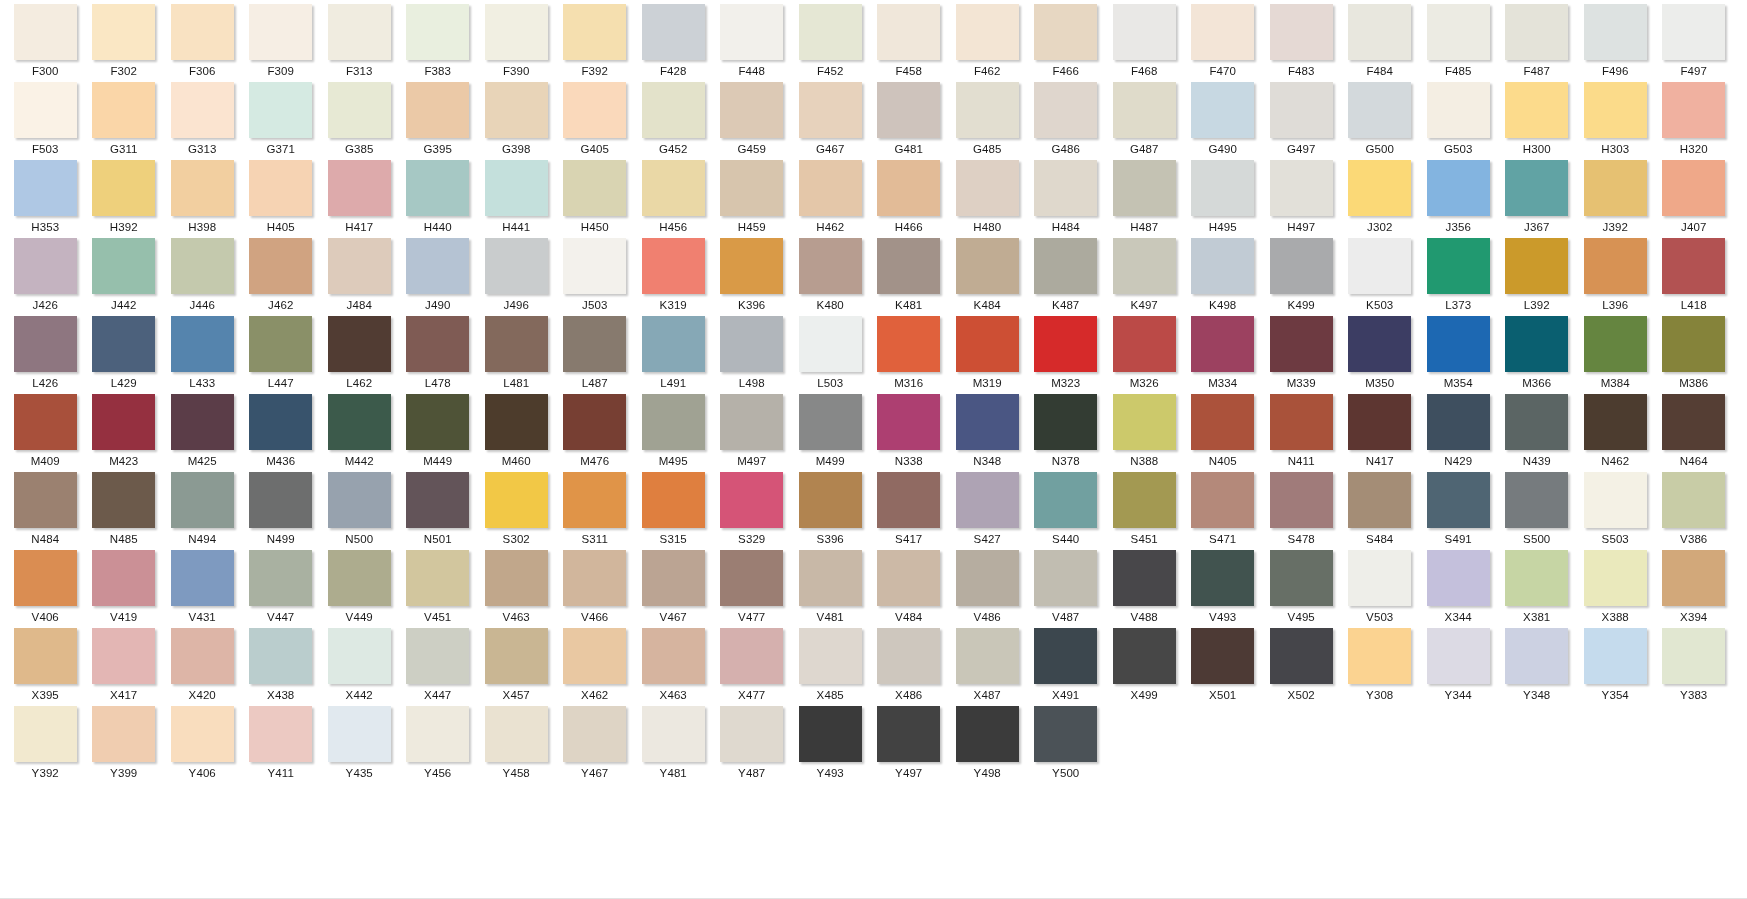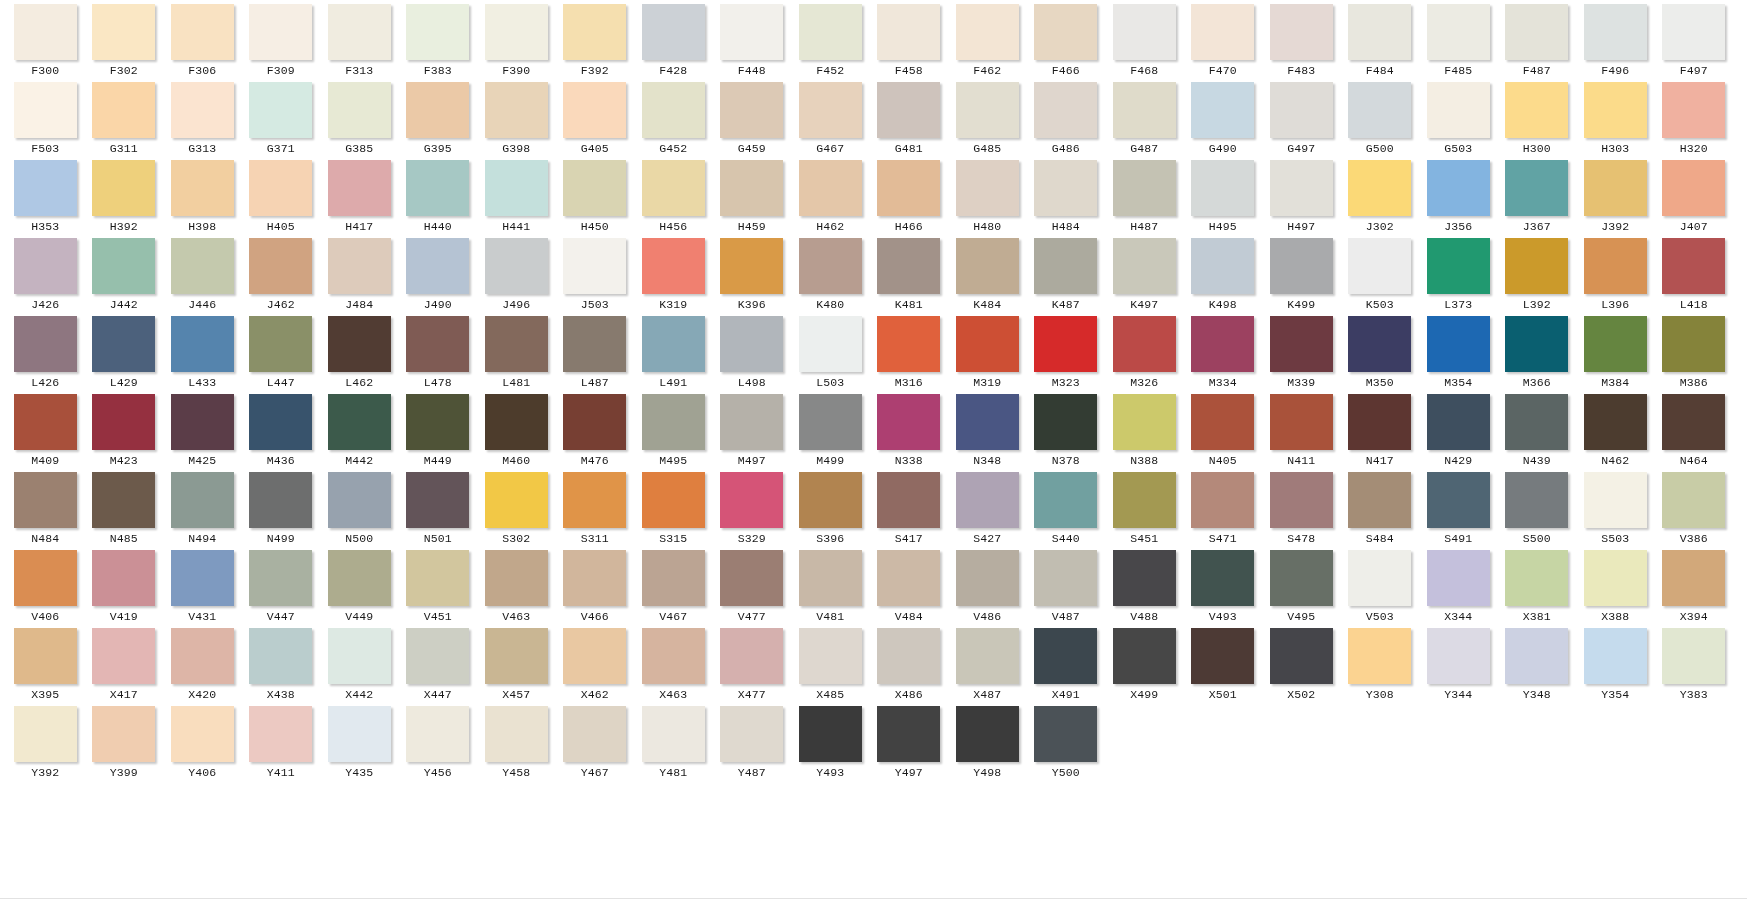--- a/index.html
+++ b/index.html
@@ -14,21 +14,20 @@
     font-family: "Liberation Sans", sans-serif;
     overflow: hidden;
   }
   #chart-root {
     width: 1747px;
     height: 899px;
     background: #ffffff;
     position: relative;
     box-sizing: border-box;
     padding: 4px 4px 0 0;
-    font-family: Liberation Mono, monospace;
   }
   .swatch-grid {
     display: grid;
     grid-template-columns: repeat(22, 78.5px);
     grid-auto-rows: 78px;
     column-gap: 0px;
     row-gap: 0px;
     padding-left: 6px;
   }
   .swatch-cell {

